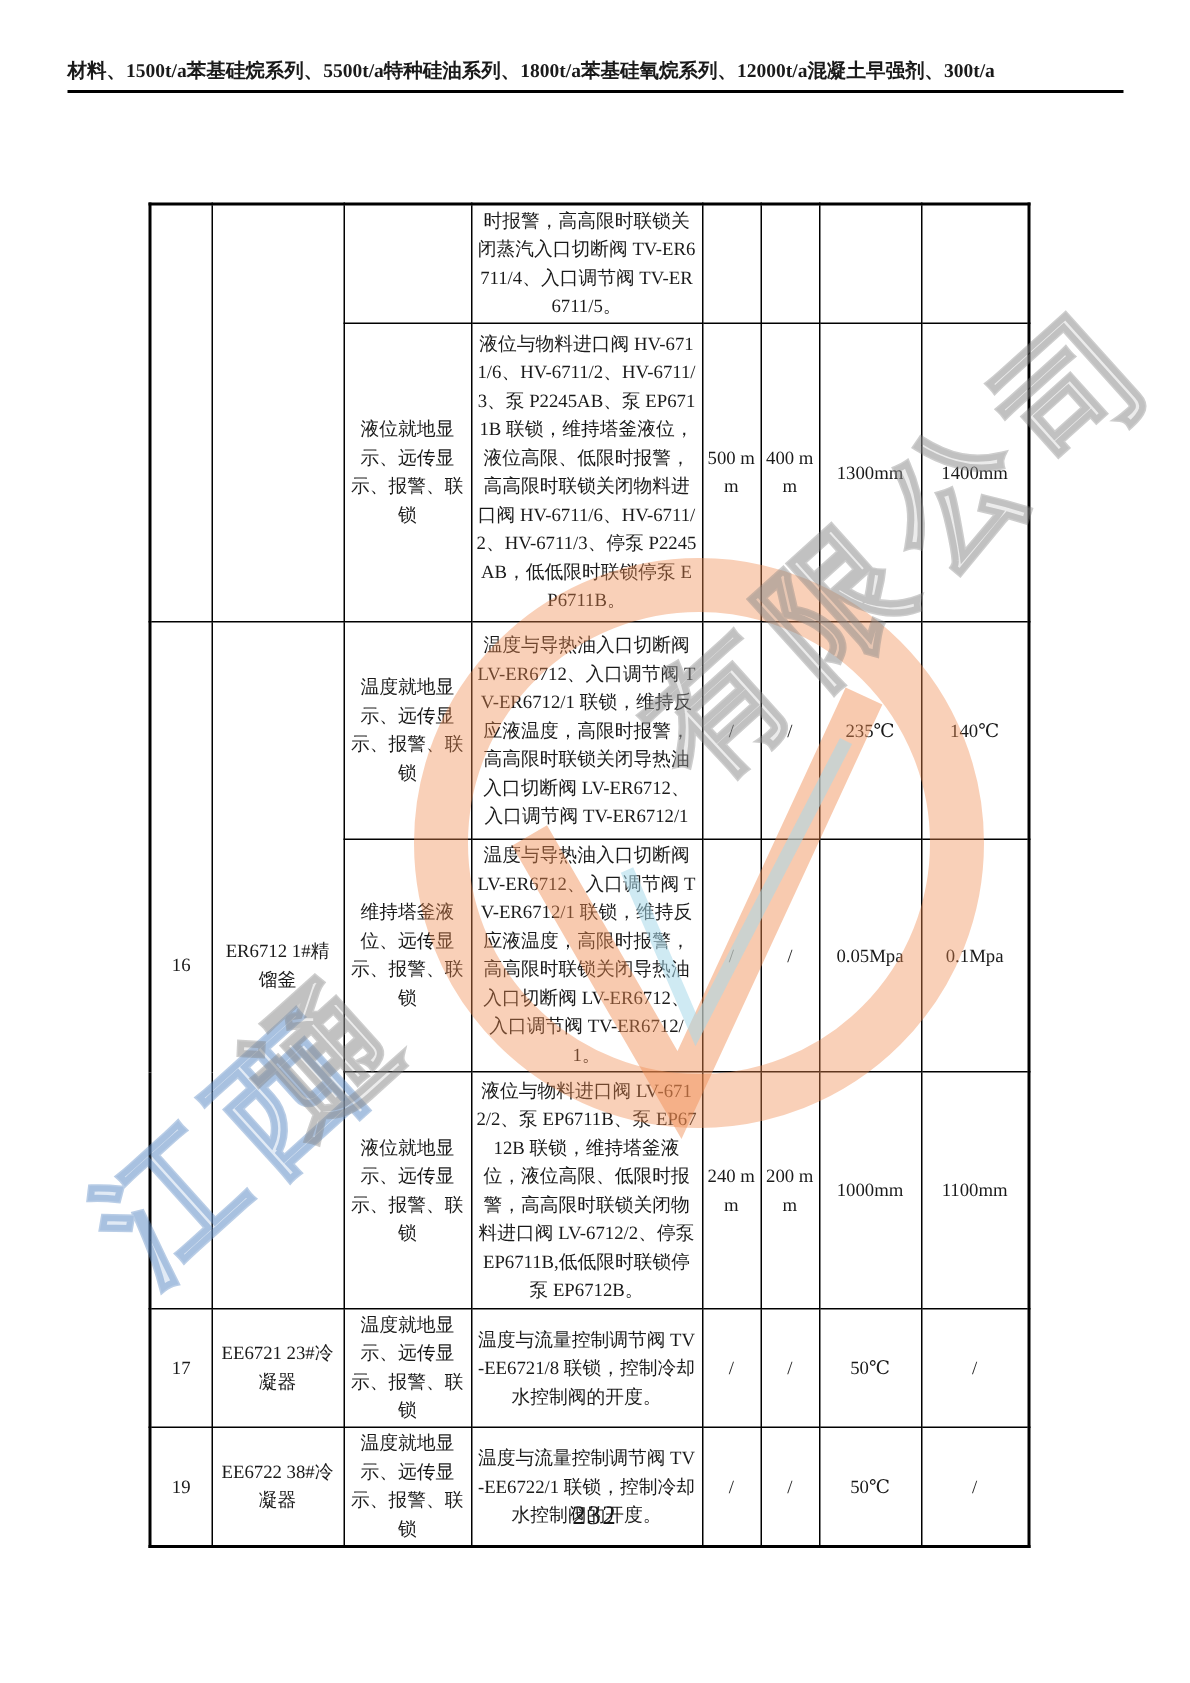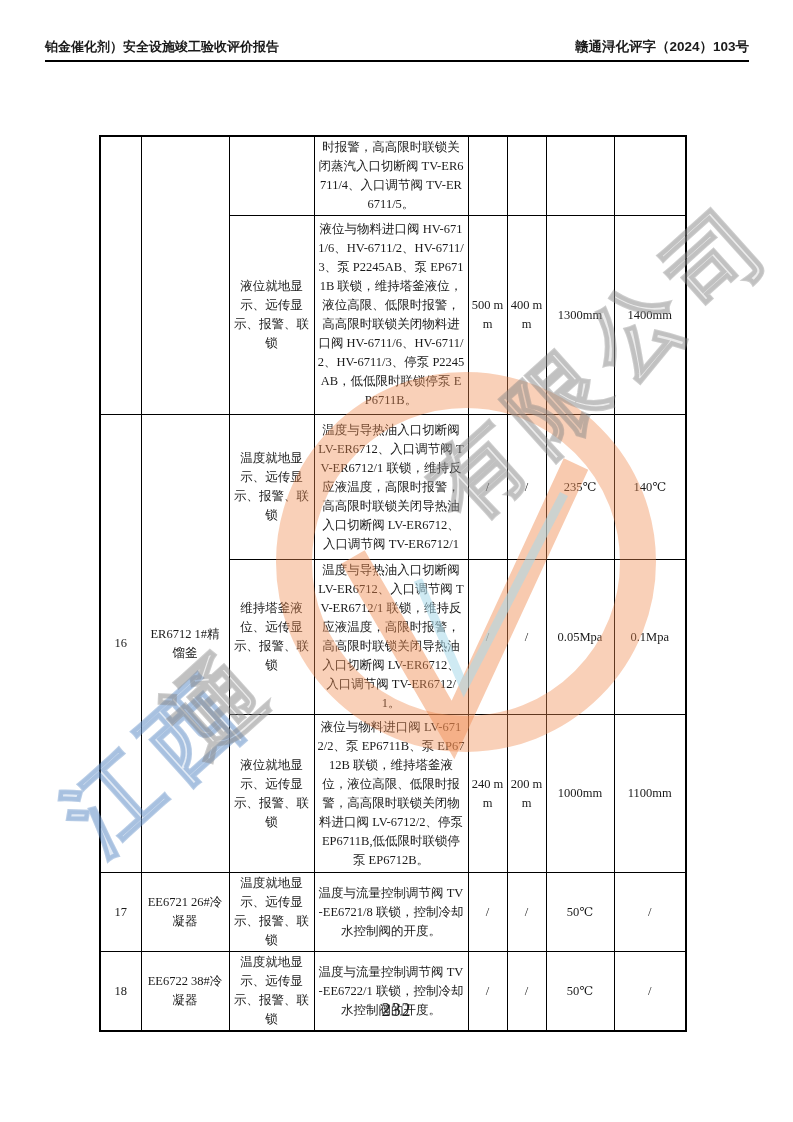--- a/index.html
+++ b/index.html
@@ -58,24 +58,21 @@
   
   .pagenum{
     position:absolute;left:0;top:1000px;width:793px;
     text-align:center;font-size:18px;letter-spacing:1px;
   }
 </style>
 </head>
 <body>
 
 <div class="header">
-  <div class="line3">
-    <span>铂金催化剂）安全设施竣工验收评价报告</span>
-    <span class="docnum">赣通浔化评字（2024）103号</span>
-  </div>
+  <div>材料、1500t/a苯基硅烷系列、5500t/a特种硅油系列、1800t/a苯基硅氧烷系列、12000t/a混凝土早强剂、300t/a</div>
 </div>
 
 <div class="tbl-wrap">
   <table>
     <colgroup>
       <col style="width:41px">
         <col style="width:88px">
         <col style="width:85px">
         <col style="width:154px">
       <col style="width:39px">
@@ -123,30 +120,30 @@
     <tr style="height:158px">
       <td>液位就地显示、远传显示、报警、联锁</td>
       <td>液位与物料进口阀 LV-6712/2、泵 EP6711B、泵 EP6712B 联锁，维持塔釜液位，液位高限、低限时报警，高高限时联锁关闭物料进口阀 LV-6712/2、停泵 EP6711B,低低限时联锁停泵 EP6712B。</td>
       <td>240 mm</td>
       <td>200 mm</td>
       <td>1000mm</td>
       <td>1100mm</td>
     </tr>
     <tr style="height:79px">
       <td>17</td>
-      <td>EE6721 26#冷凝器</td>
+      <td>EE6721 23#冷凝器</td>
       <td>温度就地显示、远传显示、报警、联锁</td>
       <td>温度与流量控制调节阀 TV-EE6721/8 联锁，控制冷却水控制阀的开度。</td>
       <td>/</td>
       <td>/</td>
       <td>50℃</td>
       <td>/</td>
     </tr>
     <tr style="height:72px">
-      <td>18</td>
+      <td>19</td>
       <td>EE6722 38#冷凝器</td>
       <td>温度就地显示、远传显示、报警、联锁</td>
       <td>温度与流量控制调节阀 TV-EE6722/1 联锁，控制冷却水控制阀的开度。</td>
       <td>/</td>
       <td>/</td>
       <td>50℃</td>
       <td>/</td>
     </tr>
   </tbody>
     </table>

